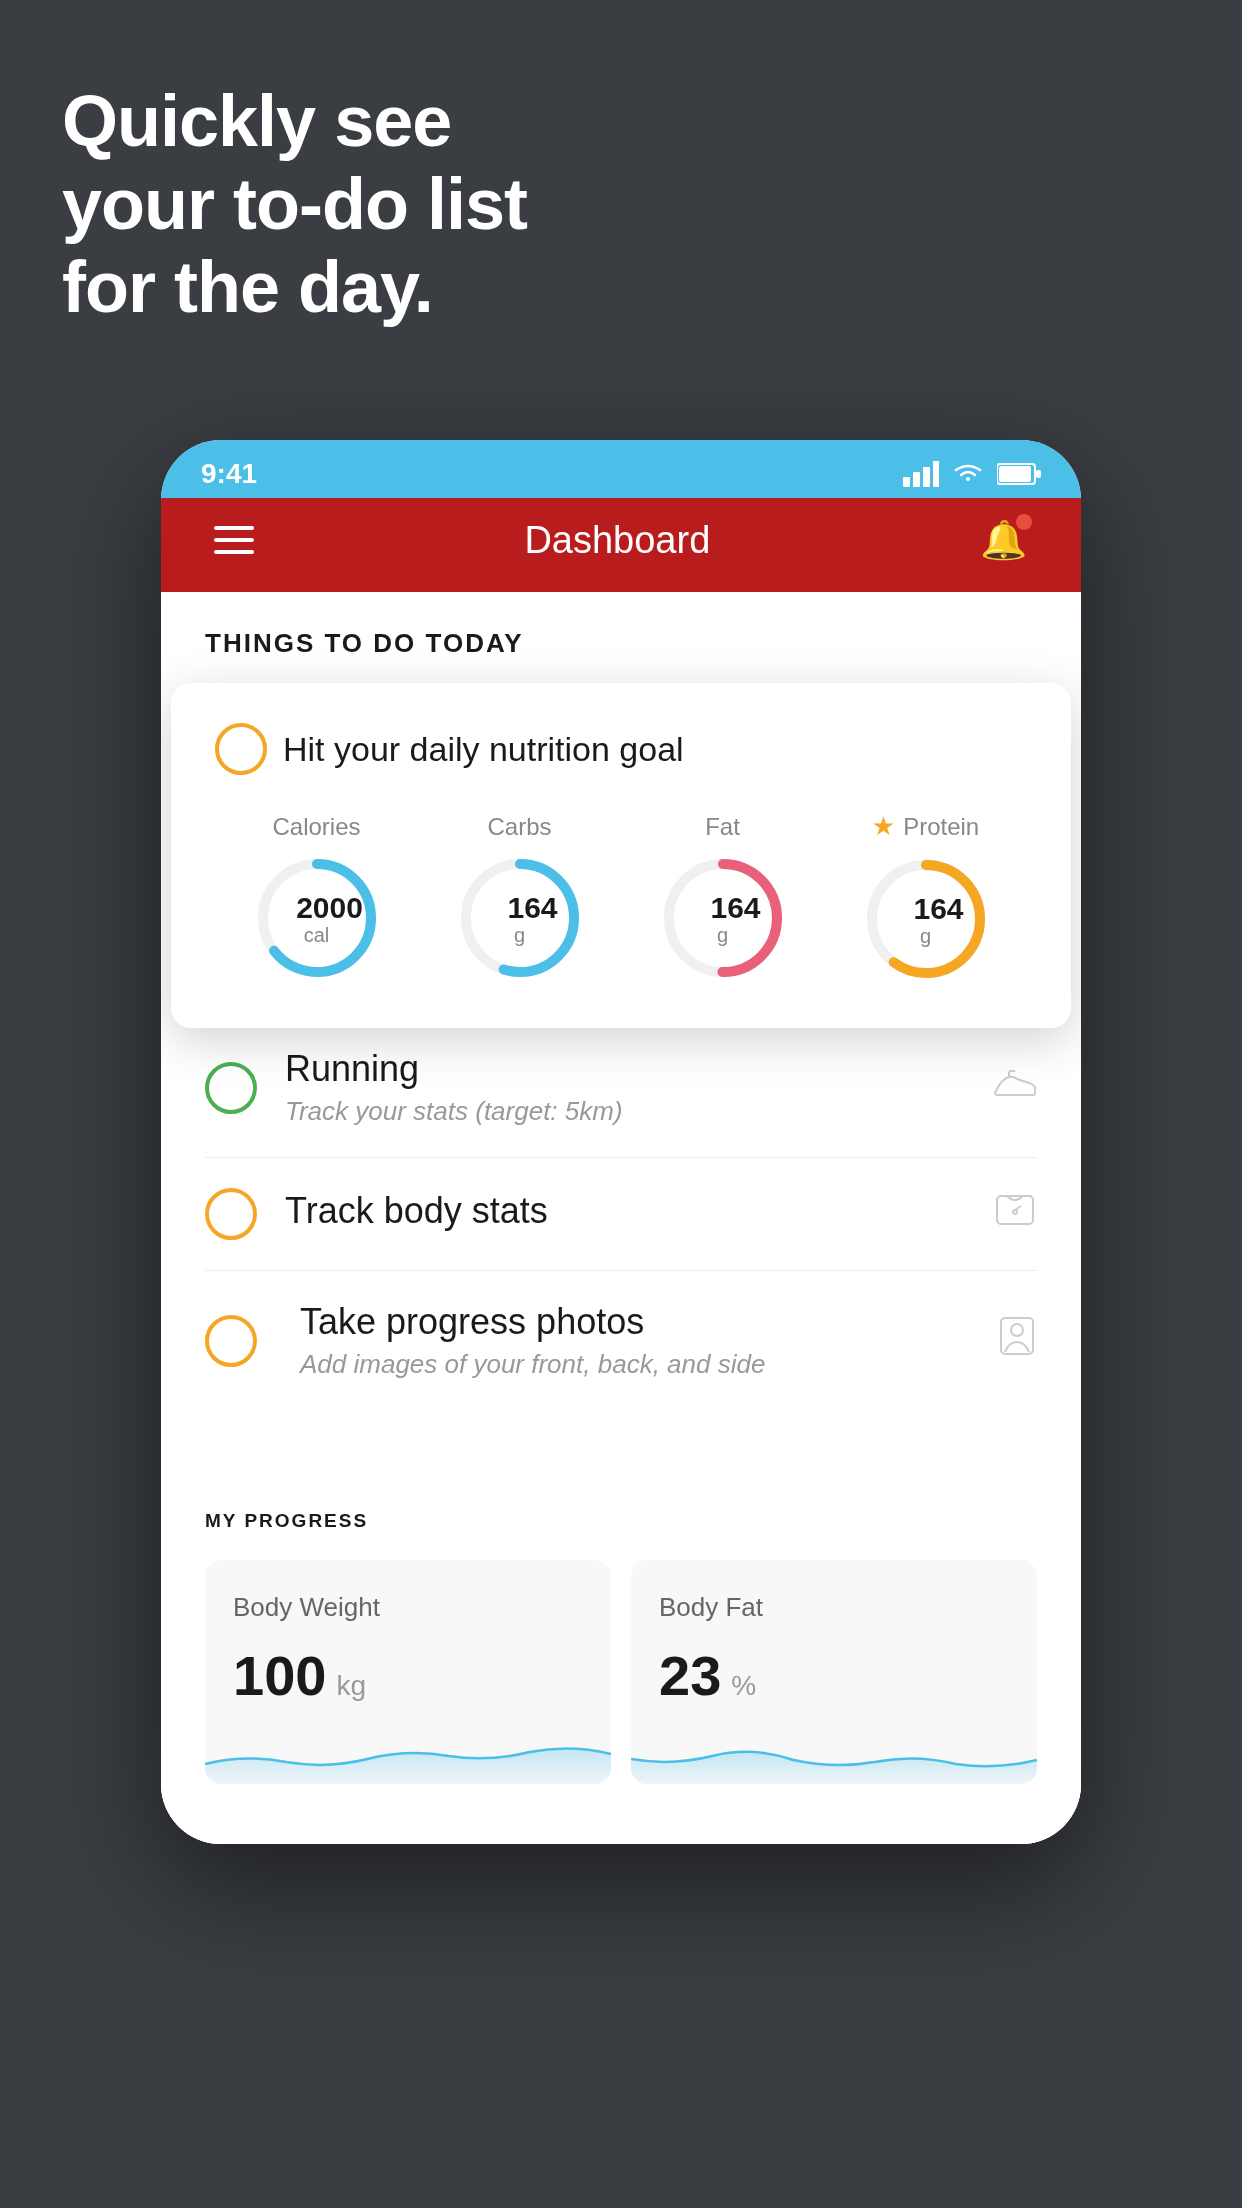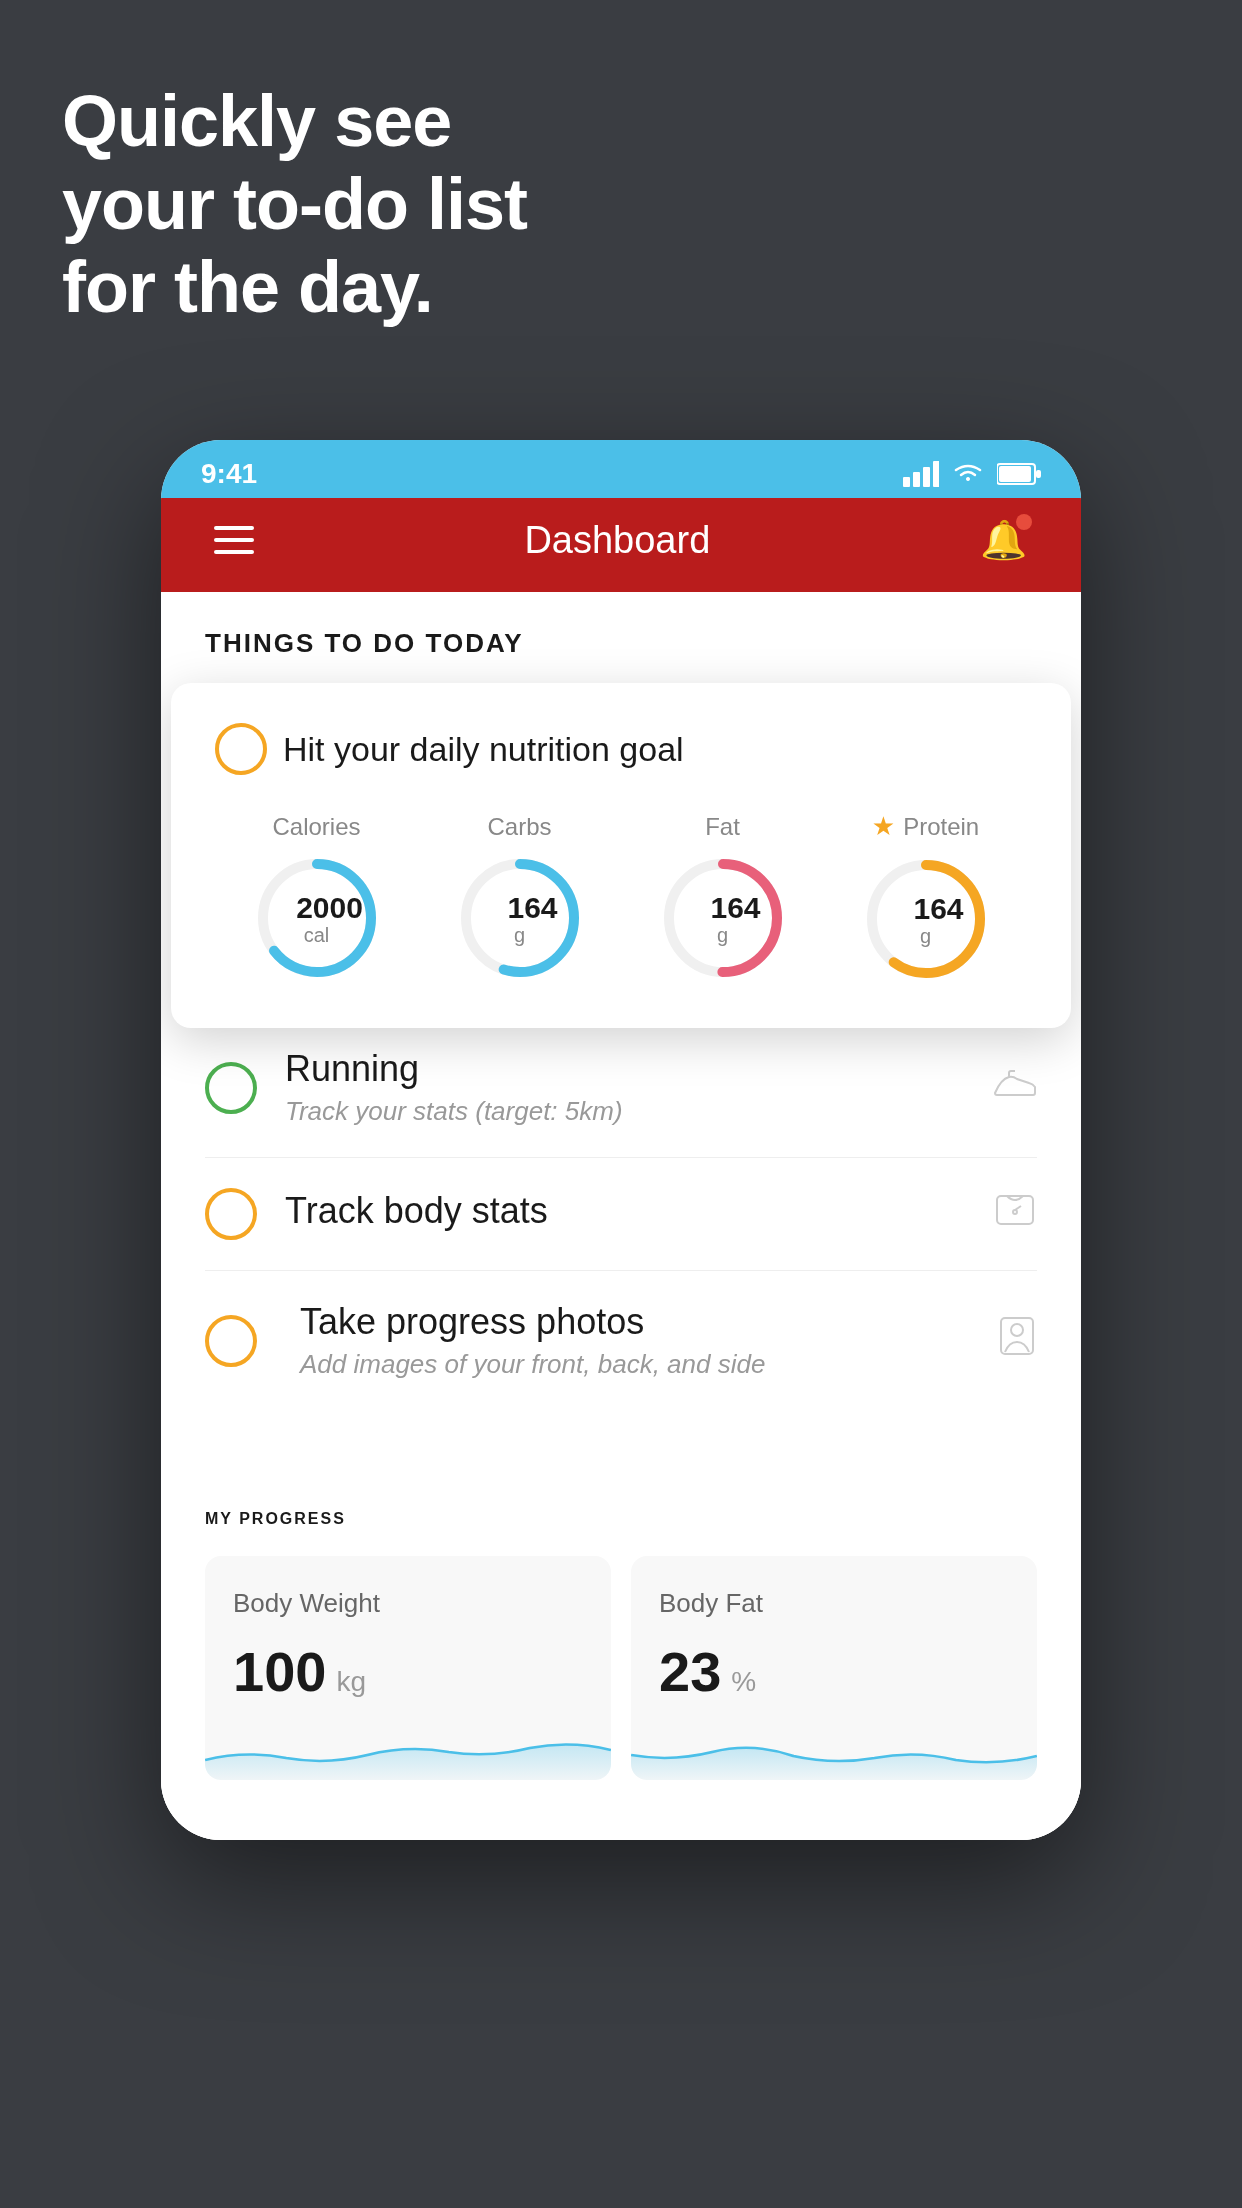--- a/index.html
+++ b/index.html
@@ -259,21 +259,21 @@
       font-size: 38px;
       color: #ccc;
     }
 
     
     .progress-section {
       padding: 50px 44px 0;
     }
 
     .progress-title {
-      font-size: 16px;
+      font-size: 19px;
       font-weight: 800;
       letter-spacing: 2px;
       color: #1a1a1a;
       margin-bottom: 28px;
     }
 
     .progress-cards {
       display: flex;
       gap: 20px;
     }

